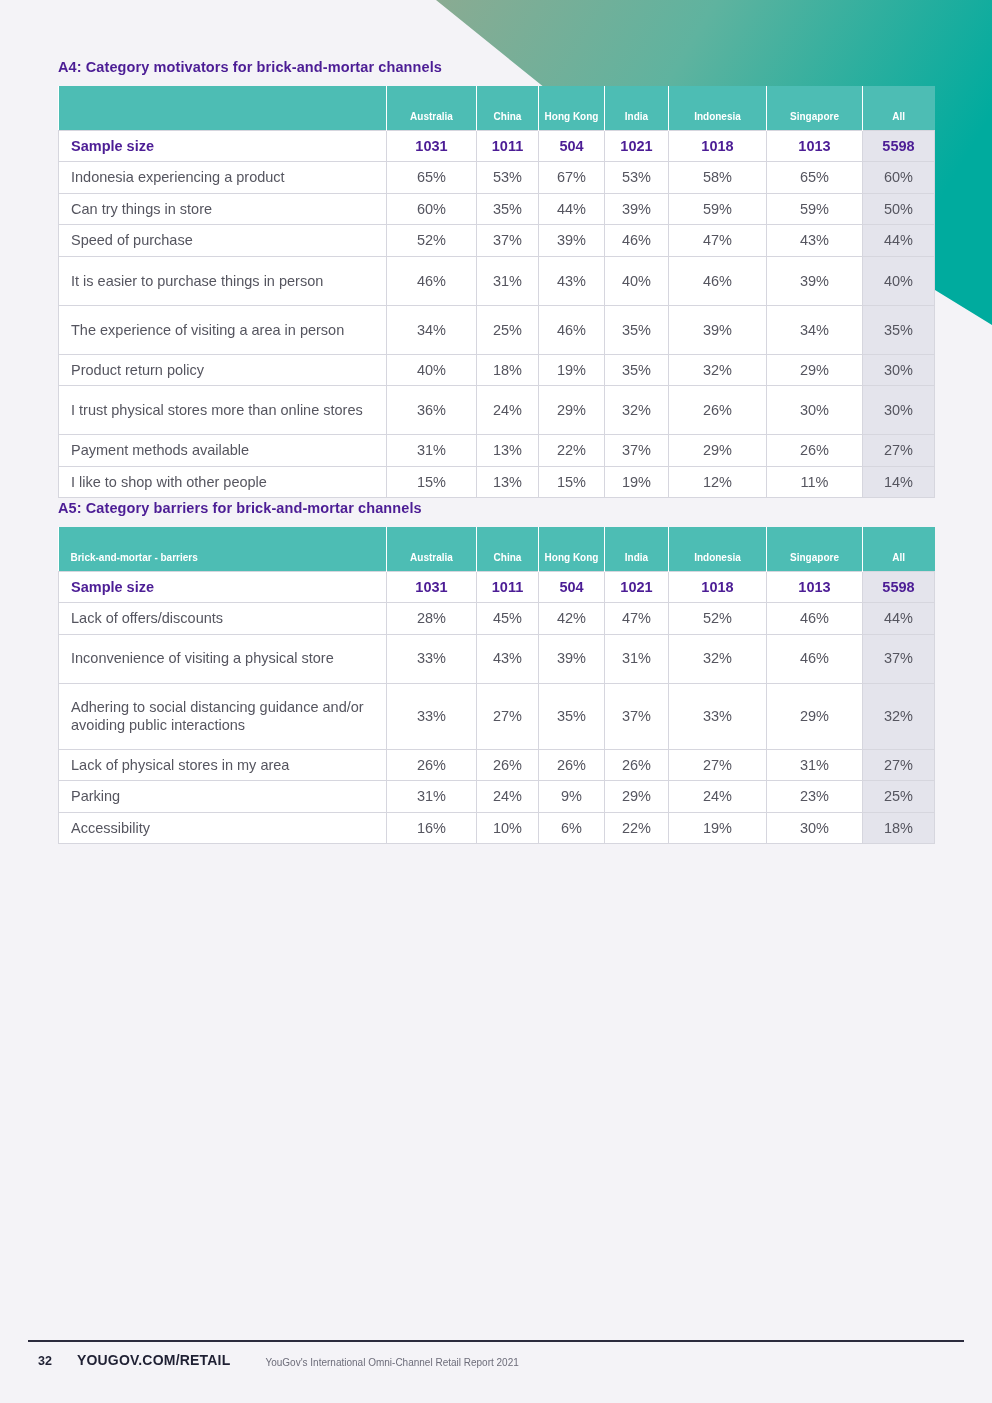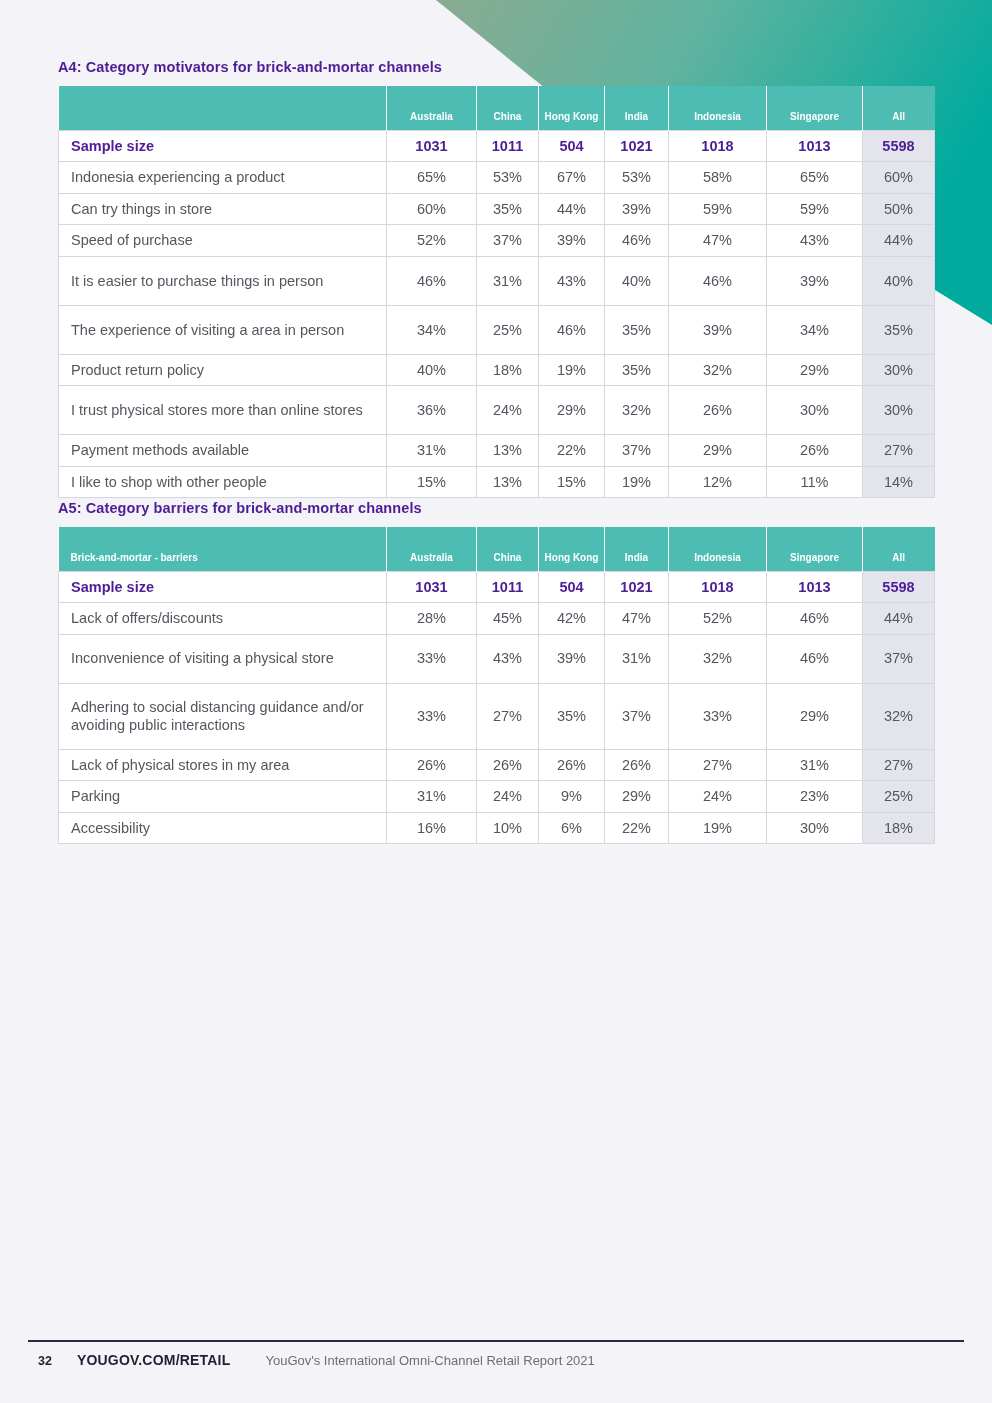--- a/index.html
+++ b/index.html
@@ -141,21 +141,21 @@
     font-size: 12.5px;
   }
   .footer .site {
     font-weight: bold;
     color: #1f2033;
     font-size: 14px;
     letter-spacing: 0.2px;
   }
   .footer .report {
     color: #6d6d7a;
-    font-size: 13px;
+    font-size: 10px;
     margin-left: 10px;
   }
 </style>
 </head>
 <body>
 
 <div class="deco-wrap">
   <svg width="592" height="340" viewBox="0 0 592 340" xmlns="http://www.w3.org/2000/svg">
     <defs>
       <linearGradient id="corner-grad" x1="0" y1="0" x2="1" y2="0.35">

